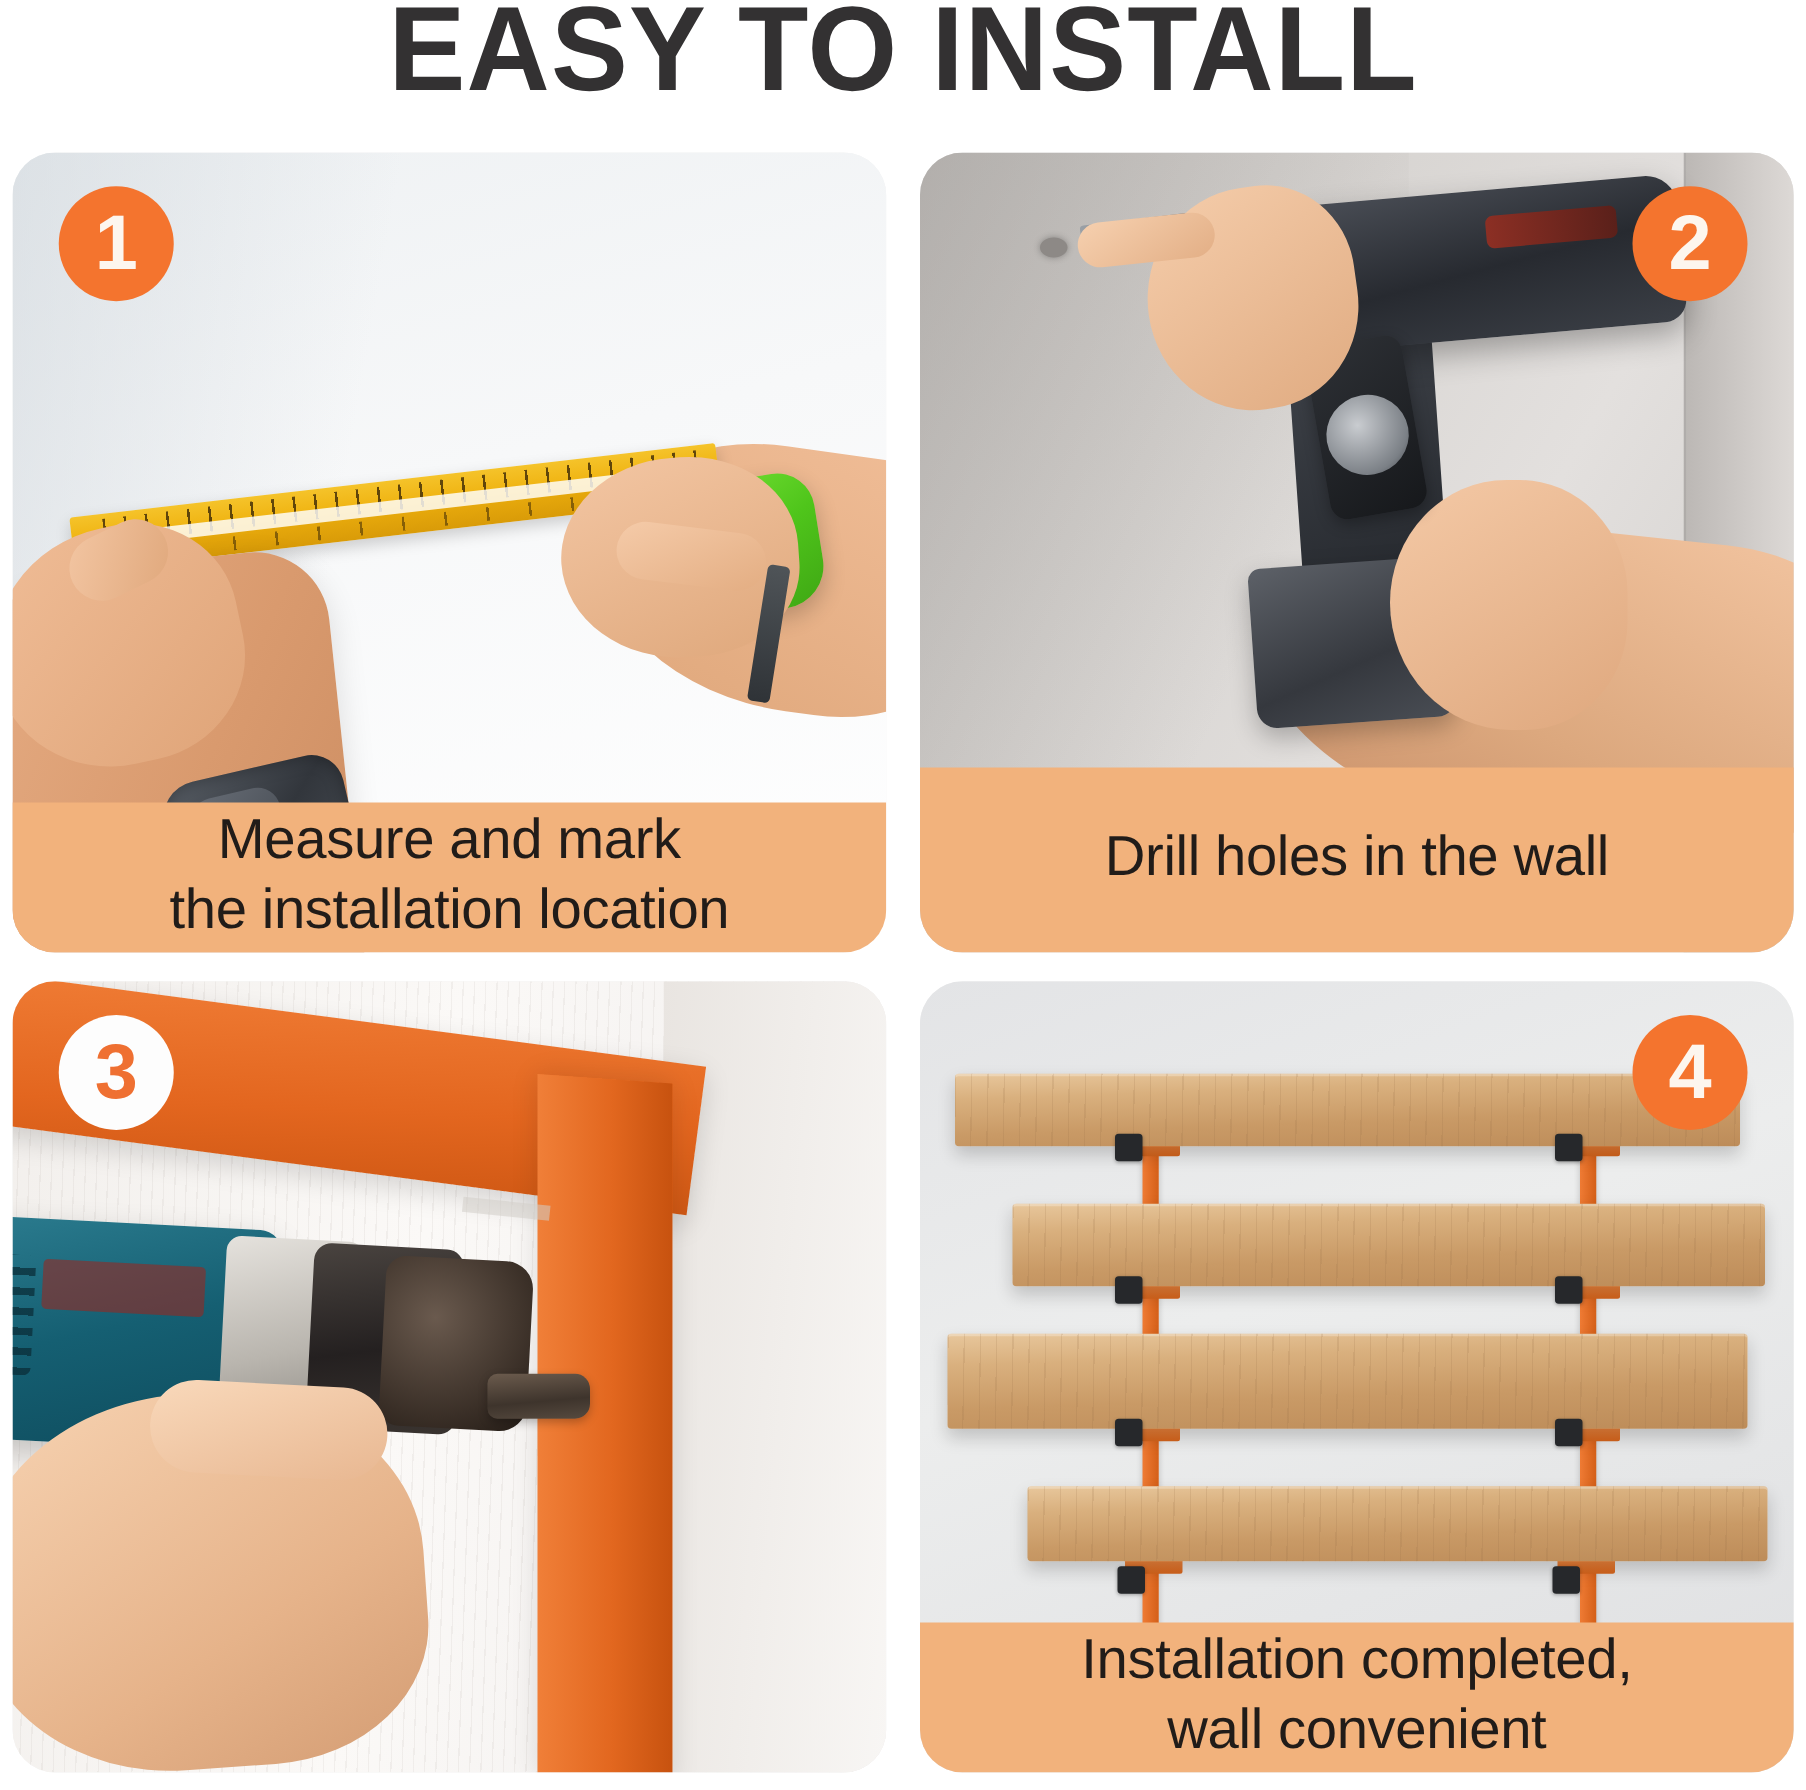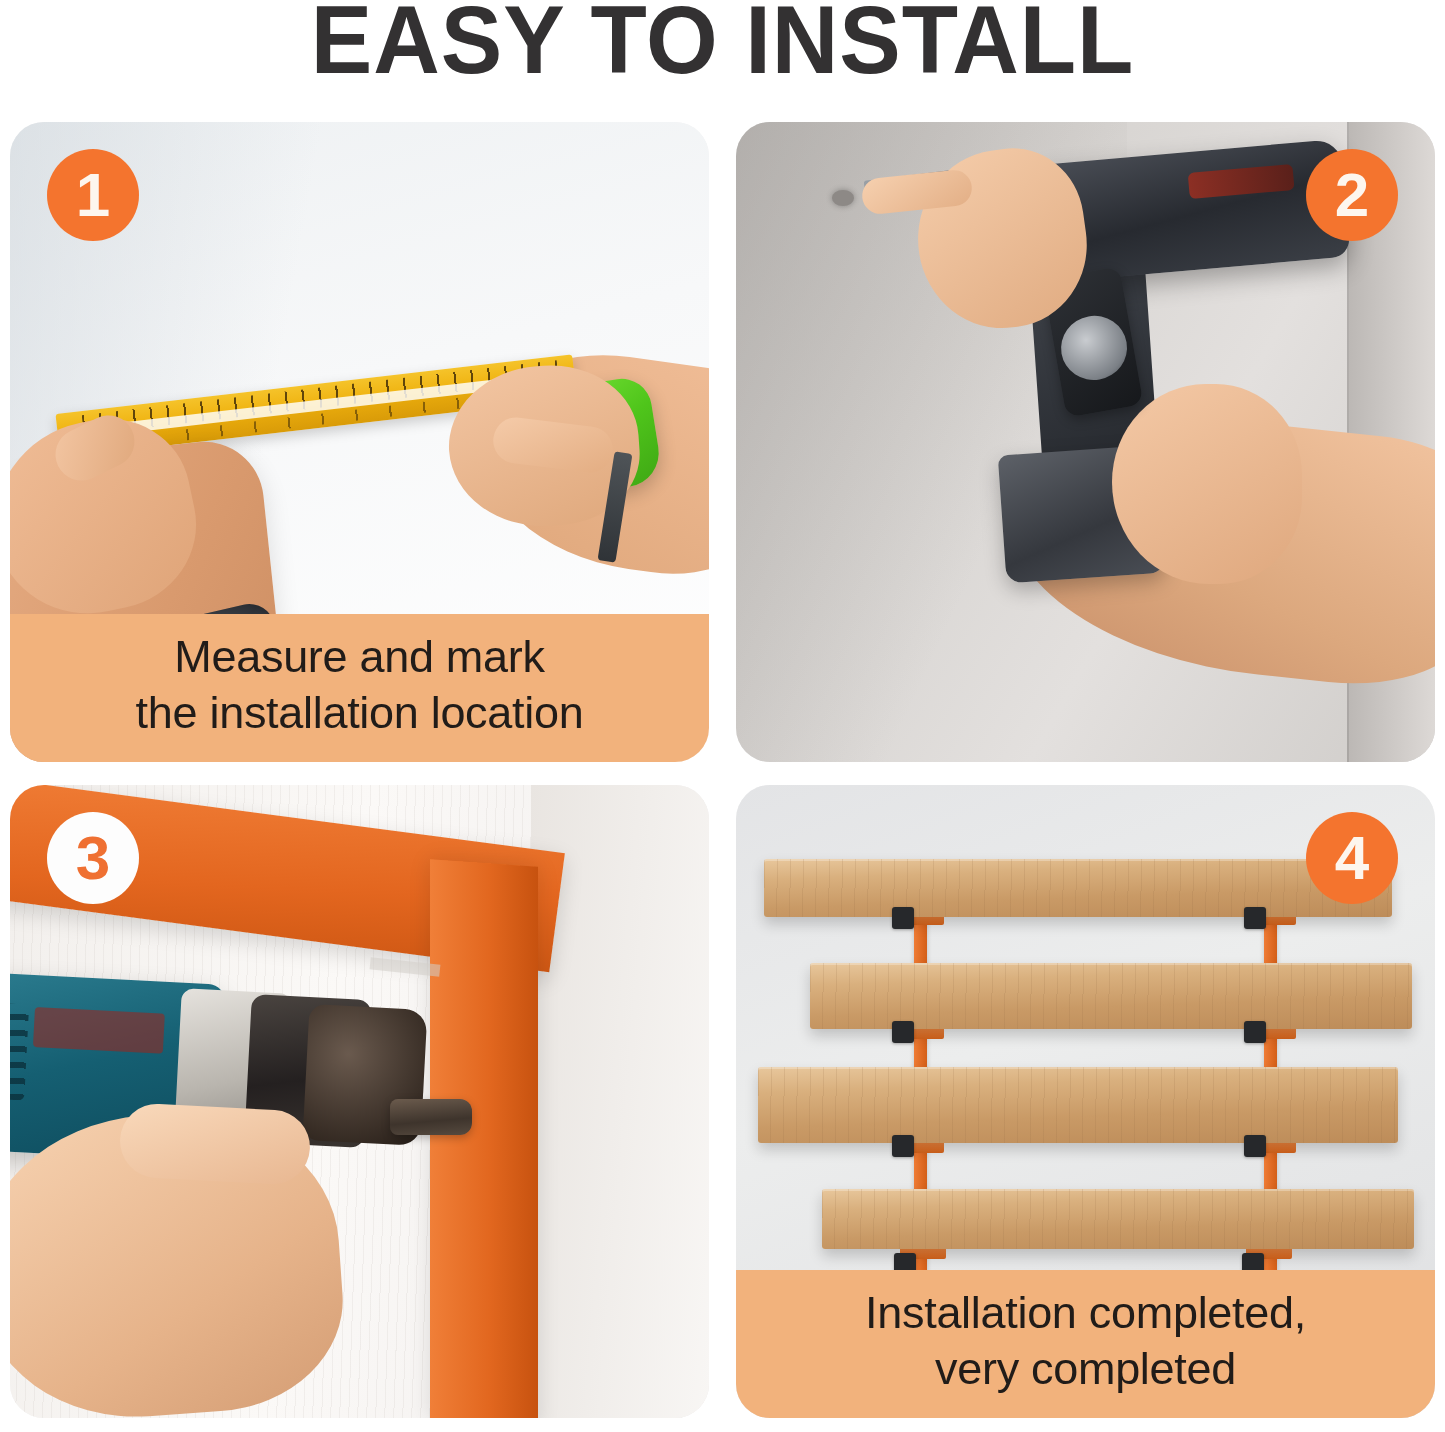--- a/index.html
+++ b/index.html
@@ -97,21 +97,21 @@
     justify-content: center;
     text-align: center;
     font-size: 45px;
     line-height: 56px;
     font-weight: 400;
     letter-spacing: -0.3px;
     padding: 6px 22px 12px;
     z-index: 7;
     font-family: "Liberation Sans", sans-serif;
   }
-  .cap-2lines { height: 148px; }
+  .cap-2lines { height: 120px; }
   .cap-1line  { height: 148px; }
   .caption span { display: block; white-space: pre-line; }
 
   
   .ph1 { background: linear-gradient(165deg,#eef1f3 0%,#f7f8f9 42%,#ffffff 100%); }
   .ph1 .wall-shadow {
     position: absolute; left: 0; top: 0; width: 46%; height: 100%;
     background: linear-gradient(100deg, rgba(205,212,218,.55), rgba(255,255,255,0) 72%);
   }
   .ph1 .armL {
@@ -422,20 +422,23 @@
           <div class="drill-accent"></div>
         </div>
         <div class="chuck"></div>
         <div class="bit"></div>
         <div class="hand-grip"></div>
         <div class="wristwatch"></div>
         <div class="hand-point"></div>
         <div class="finger-point"></div>
       </div>
       <div class="badge solid right">2</div>
+      <div class="caption cap-1line">
+        <span>Drill holes in the wall</span>
+      </div>
     </div>
 
     <div class="step-card">
       <div class="photo ph3">
         <div class="wall-tex"></div>
         <div class="wall-right-3"></div>
         <div class="bracket-top"></div>
         <div class="bracket-vert"></div>
         <div class="bracket-inner"></div>
         <div class="drill3-body">
@@ -488,18 +491,18 @@
           <div class="board" style="left:86px; top:404px; width:592px; height:60px;">
             <div class="grain"></div>
           </div>
           <div class="cap" style="left:158px; top:468px;"></div>
           <div class="cap" style="left:506px; top:468px;"></div>
         </div>
       </div>
       <div class="badge solid right">4</div>
       <div class="caption cap-2lines">
         <span>Installation completed,
-very completed</span>
+wall convenient</span>
       </div>
     </div>
 
   </div>
 </div>
 
 </body></html>

